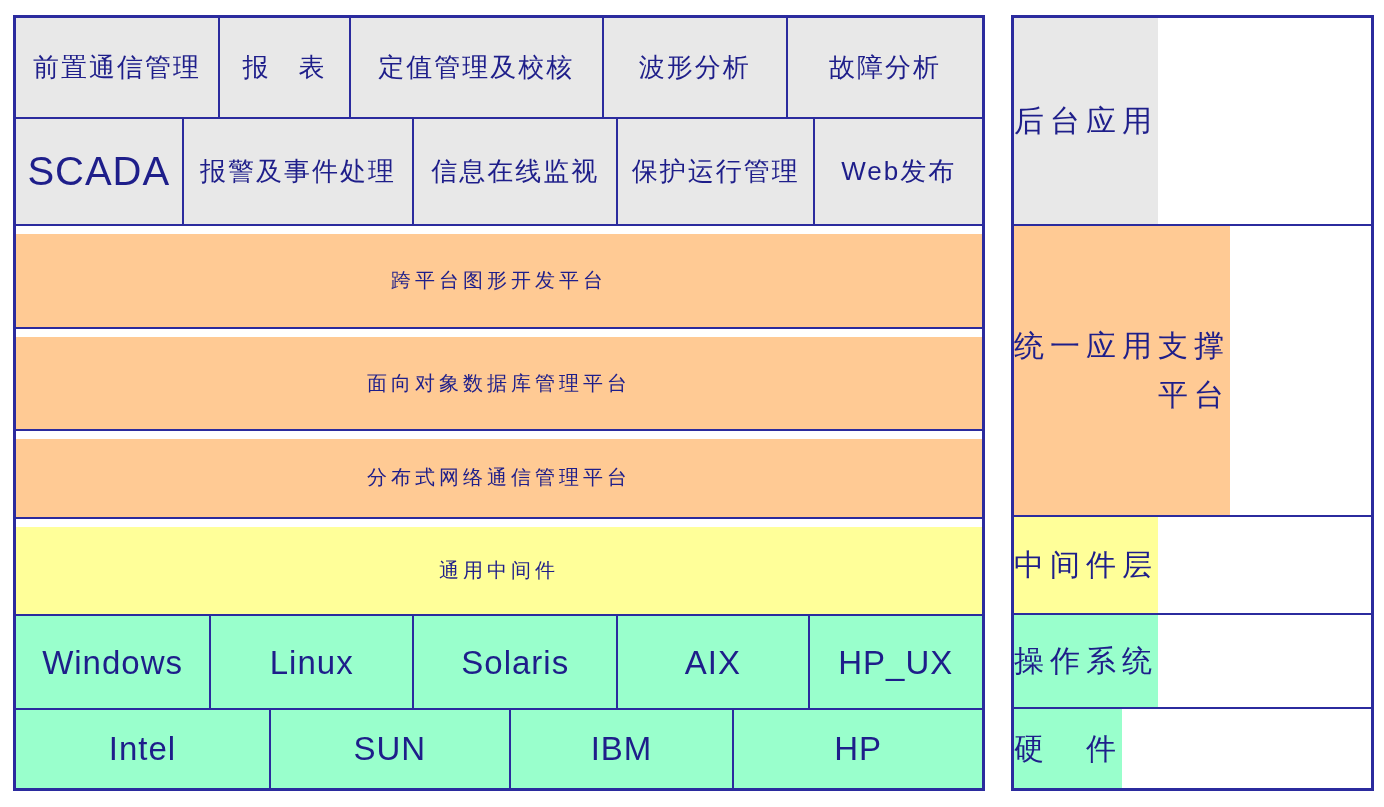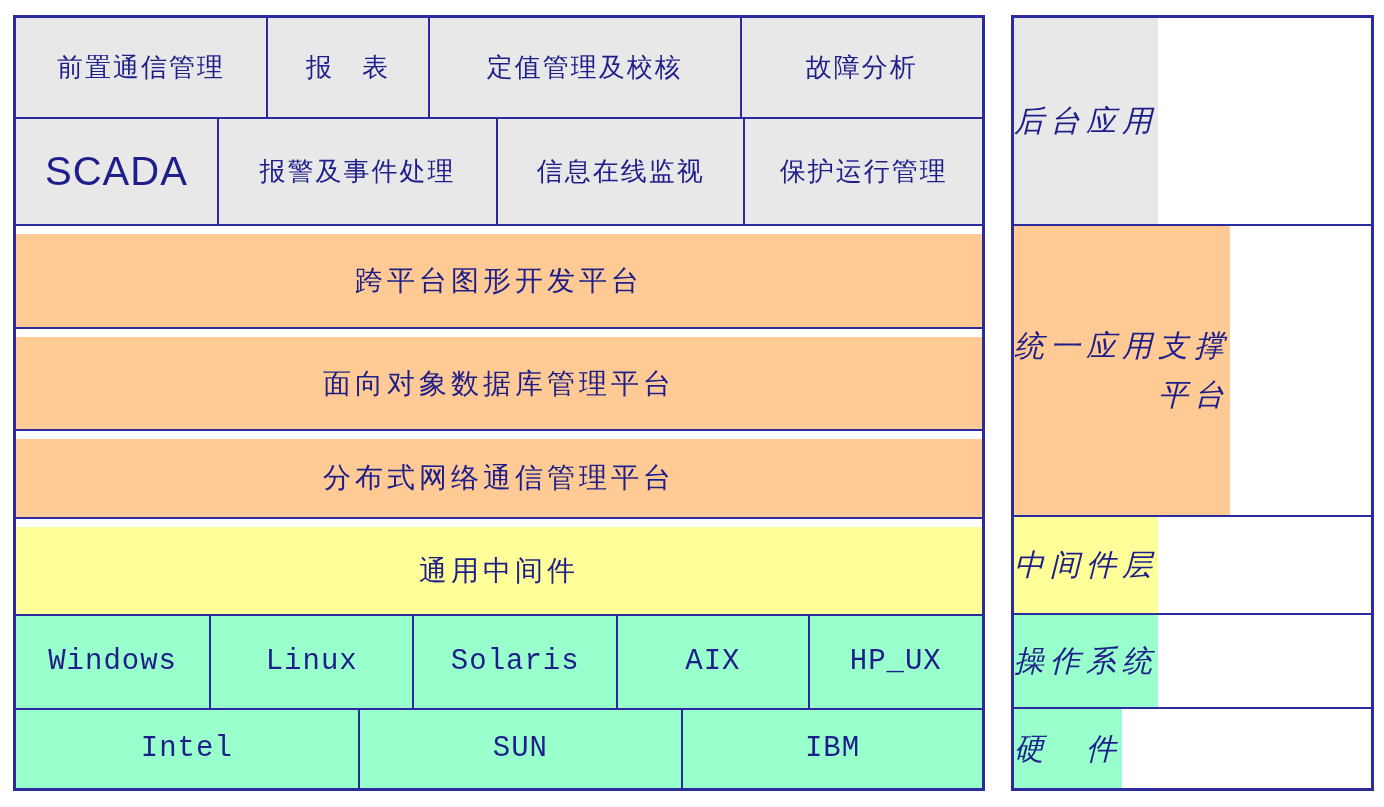--- a/index.html
+++ b/index.html
@@ -24,21 +24,21 @@
     background:var(--page-bg);
     overflow:hidden;
   }
   .block{
     position:absolute;
     border:3px solid var(--line-navy);
     display:flex;
     flex-direction:column;
   }
   .left-block{left:13px;top:15px;width:972px;height:776px;}
-  .right-block{left:1011px;top:15px;width:363px;height:776px;font-style:italic;}
+  .right-block{left:1011px;top:15px;width:363px;height:776px;}
   .row{
     display:flex;
     min-height:0;
     border-bottom:2px solid var(--line-navy);
   }
   .row:last-child{border-bottom:none;}
   .cell{
     display:flex;
     align-items:center;
     justify-content:center;
@@ -47,43 +47,45 @@
     min-width:0;
     line-height:1.25;
   }
   .cell:last-child{border-right:none;text-align:right;}
   .bg-gray{background:var(--app-gray);}
   .bg-orange{background:var(--platform-orange);}
   .bg-yellow{background:var(--middleware-yellow);}
   .bg-green{background:var(--os-green);}
   .fs-app{font-size:26px;letter-spacing:2px;}
   .fs-scada{font-size:40px;letter-spacing:1px;}
-  .fs-platform{font-size:28px;letter-spacing:4px;margin-top:8px;}
-  .fs-latin{font-size:29px;letter-spacing:1px;font-family:Liberation Mono, monospace;}
+  .fs-platform{font-size:20px;letter-spacing:4px;margin-top:8px;}
+  .fs-latin{font-size:33px;letter-spacing:1px;}
   .fs-right{font-size:30px;letter-spacing:6px;line-height:1.65;}
 </style>
 </head>
 <body>
 
 <div class="stage">
 
   <div class="block left-block">
 
     <div class="row" style="flex:101 1 0%">
       <div class="cell bg-gray fs-app" style="flex:205 1 0%">前置通信管理</div>
       <div class="cell bg-gray fs-app" style="flex:131 1 0%">报　表</div>
       <div class="cell bg-gray fs-app" style="flex:254 1 0%">定值管理及校核</div>
+      <div class="cell bg-gray fs-app" style="flex:185 1 0%">波形分析</div>
       <div class="cell bg-gray fs-app" style="flex:197 1 0%">故障分析</div>
     </div>
 
     <div class="row" style="flex:108 1 0%">
       <div class="cell bg-gray fs-scada" style="flex:168 1 0%">SCADA</div>
       <div class="cell bg-gray fs-app" style="flex:232 1 0%">报警及事件处理</div>
       <div class="cell bg-gray fs-app" style="flex:205 1 0%">信息在线监视</div>
       <div class="cell bg-gray fs-app" style="flex:198 1 0%">保护运行管理</div>
+      <div class="cell bg-gray fs-app" style="flex:169 1 0%">Web发布</div>
     </div>
 
     <div class="row" style="flex:104 1 0%">
       <div class="cell bg-orange fs-platform" style="flex:1 1 0%">跨平台图形开发平台</div>
     </div>
 
     <div class="row" style="flex:102 1 0%">
       <div class="cell bg-orange fs-platform" style="flex:1 1 0%">面向对象数据库管理平台</div>
     </div>
 
@@ -100,20 +102,21 @@
       <div class="cell bg-green fs-latin" style="flex:204 1 0%">Linux</div>
       <div class="cell bg-green fs-latin" style="flex:205 1 0%">Solaris</div>
       <div class="cell bg-green fs-latin" style="flex:192 1 0%">AIX</div>
       <div class="cell bg-green fs-latin" style="flex:175 1 0%">HP_UX</div>
     </div>
 
     <div class="row" style="flex:80 1 0%">
       <div class="cell bg-green fs-latin" style="flex:256 1 0%">Intel</div>
       <div class="cell bg-green fs-latin" style="flex:241 1 0%">SUN</div>
       <div class="cell bg-green fs-latin" style="flex:224 1 0%">IBM</div>
+      <div class="cell bg-green fs-latin" style="flex:251 1 0%">HP</div>
     </div>
 
   </div>
 
   <div class="block right-block">
 
     <div class="row" style="flex:209 1 0%">
       <div class="cell bg-gray fs-right">后台应用</div>
     </div>
 

